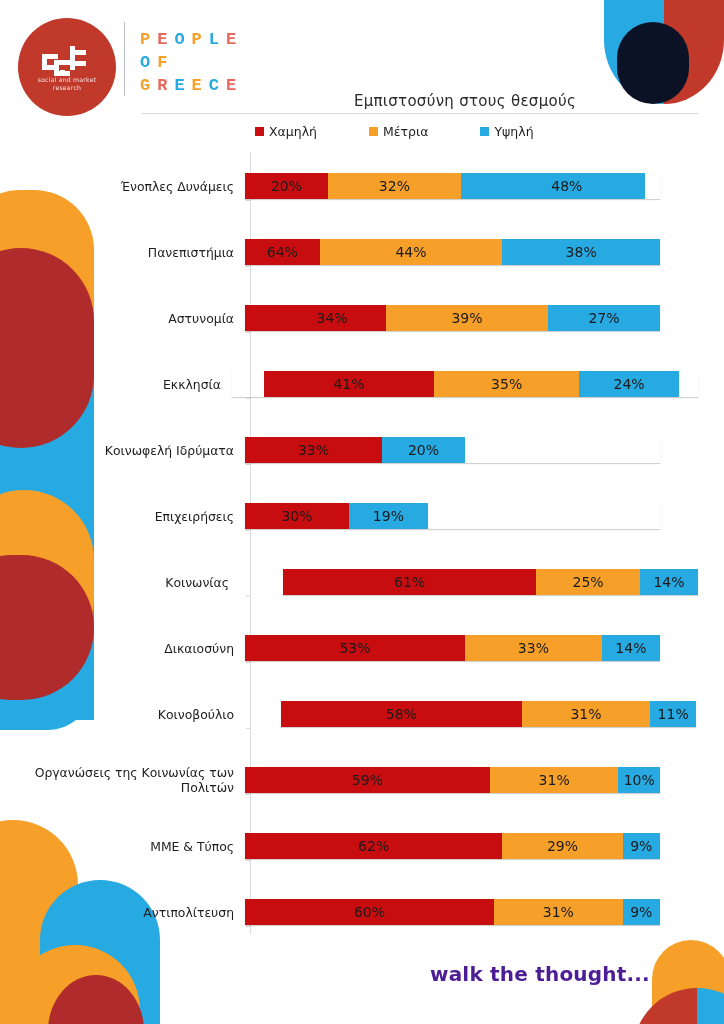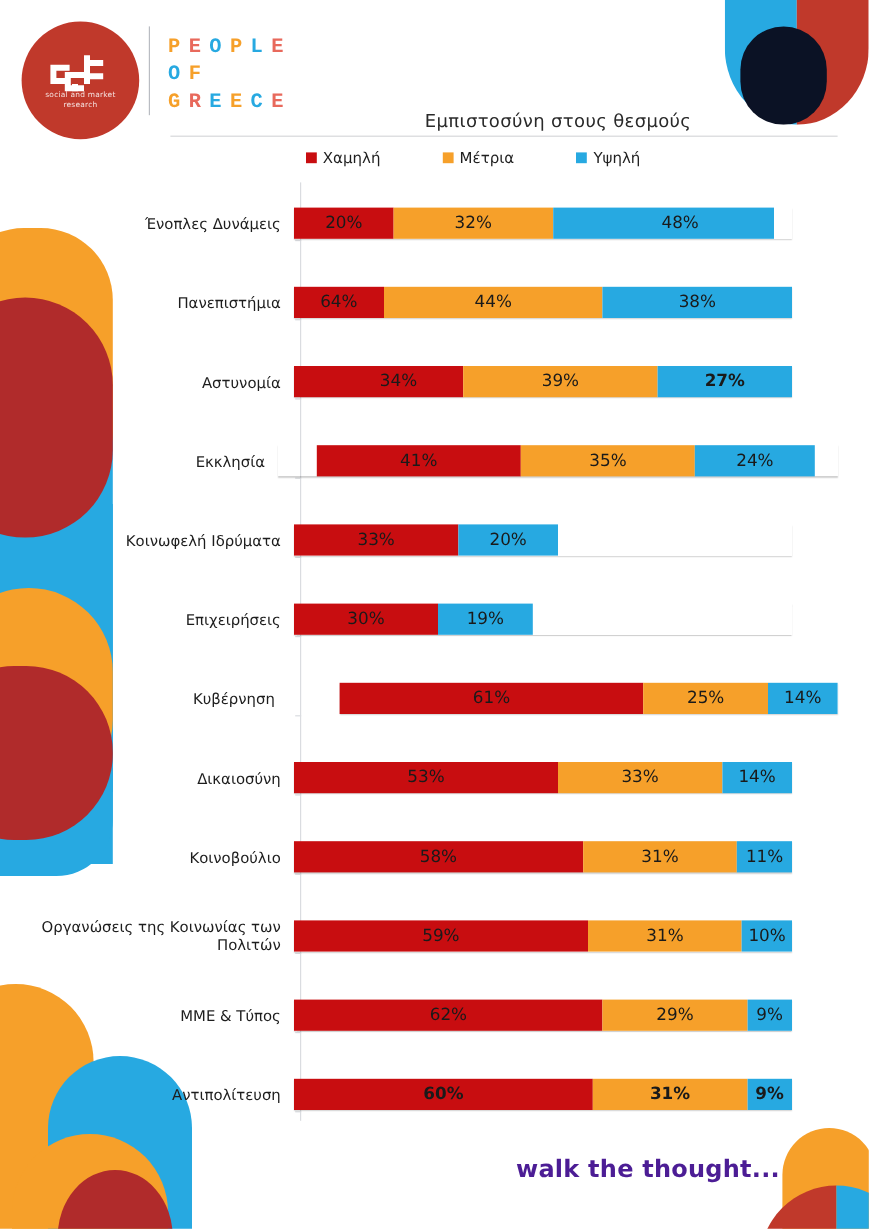--- a/index.html
+++ b/index.html
@@ -184,21 +184,21 @@
             <div class="seg mid" style="width: 182.6px;">44%</div>
             <div class="seg high" style="width: 157.7px;">38%</div>
           </div>
         </div>
         <div class="tick" style="top: 180px;"></div>
         <div class="row" style="top: 144px;">
           <div class="cat-label">Αστυνομία</div>
           <div class="bar" style="width: 415px;">
             <div class="seg low" style="width: 141.1px; padding-left: 33px;">34%</div>
             <div class="seg mid" style="width: 161.85px;">39%</div>
-            <div class="seg high" style="width: 112.05px; font-weight: bold;">27%</div>
+            <div class="seg high" style="width: 112.05px;">27%</div>
           </div>
         </div>
         <div class="tick" style="top: 246px;"></div>
         <div class="row" style="top: 210px;">
           <div class="cat-label">Εκκλησία</div>
           <div class="bar" style="width: 464px; padding-left: 32px;">
             <div class="seg low" style="width: 170.15px;">41%</div>
             <div class="seg mid" style="width: 145.25px;">35%</div>
             <div class="seg high" style="width: 99.6px;">24%</div>
           </div>
@@ -208,44 +208,44 @@
           <div class="cat-label">Κοινωφελή Ιδρύματα</div>
           <div class="bar" style="width: 415px;">
             <div class="seg low" style="width: 136.95px;">33%</div>
             <div class="seg high" style="width: 83px;">20%</div>
           </div>
         </div>
         <div class="tick" style="top: 378px;"></div>
         <div class="row" style="top: 342px;">
           <div class="cat-label">Επιχειρήσεις</div>
           <div class="bar" style="width: 415px;">
-            <div class="seg low" style="width: 120px;">30%</div>
+            <div class="seg low" style="width: 104px;">30%</div>
             <div class="seg high" style="width: 78.85px;">19%</div>
           </div>
         </div>
         <div class="tick" style="top: 444px;"></div>
         <div class="row" style="top: 408px;">
-          <div class="cat-label">Κυβέρνηση</div>
+          <div class="cat-label">Κοινωνίας</div>
           <div class="bar" style="width: 415px; margin-left: 44px;">
             <div class="seg low" style="width: 253.15px;">61%</div>
             <div class="seg mid" style="width: 103.75px;">25%</div>
             <div class="seg high" style="width: 58.1px;">14%</div>
           </div>
         </div>
         <div class="tick" style="top: 510px;"></div>
         <div class="row" style="top: 474px;">
           <div class="cat-label">Δικαιοσύνη</div>
           <div class="bar" style="width: 415px;">
             <div class="seg low" style="width: 219.95px;">53%</div>
             <div class="seg mid" style="width: 136.95px;">33%</div>
             <div class="seg high" style="width: 58.1px;">14%</div>
           </div>
         </div>
         <div class="tick" style="top: 576px;"></div>
-        <div class="row" style="top: 540px;">
+        <div class="row" style="top: 540px; gap: 36px;">
           <div class="cat-label">Κοινοβούλιο</div>
           <div class="bar" style="width: 415px;">
             <div class="seg low" style="width: 240.7px;">58%</div>
             <div class="seg mid" style="width: 128.65px;">31%</div>
             <div class="seg high" style="width: 45.65px;">11%</div>
           </div>
         </div>
         <div class="tick" style="top: 642px;"></div>
         <div class="row" style="top: 606px;">
           <div class="cat-label">Οργανώσεις της Κοινωνίας των Πολιτών</div>
@@ -260,21 +260,21 @@
           <div class="cat-label">ΜΜΕ &amp; Τύπος</div>
           <div class="bar" style="width: 415px;">
             <div class="seg low" style="width: 257.3px;">62%</div>
             <div class="seg mid" style="width: 120.35px;">29%</div>
             <div class="seg high" style="width: 37.35px;">9%</div>
           </div>
         </div>
         <div class="tick" style="top: 774px;"></div>
         <div class="row" style="top: 738px;">
           <div class="cat-label">Αντιπολίτευση</div>
-          <div class="bar" style="width: 415px; font-weight: bold;">
+          <div class="bar" style="width: 415px;">
             <div class="seg low" style="width: 249px;">60%</div>
             <div class="seg mid" style="width: 128.65px;">31%</div>
             <div class="seg high" style="width: 37.35px;">9%</div>
           </div>
         </div>
       </div>
   </div>
 
   <div class="tagline">walk the thought...</div>
 

